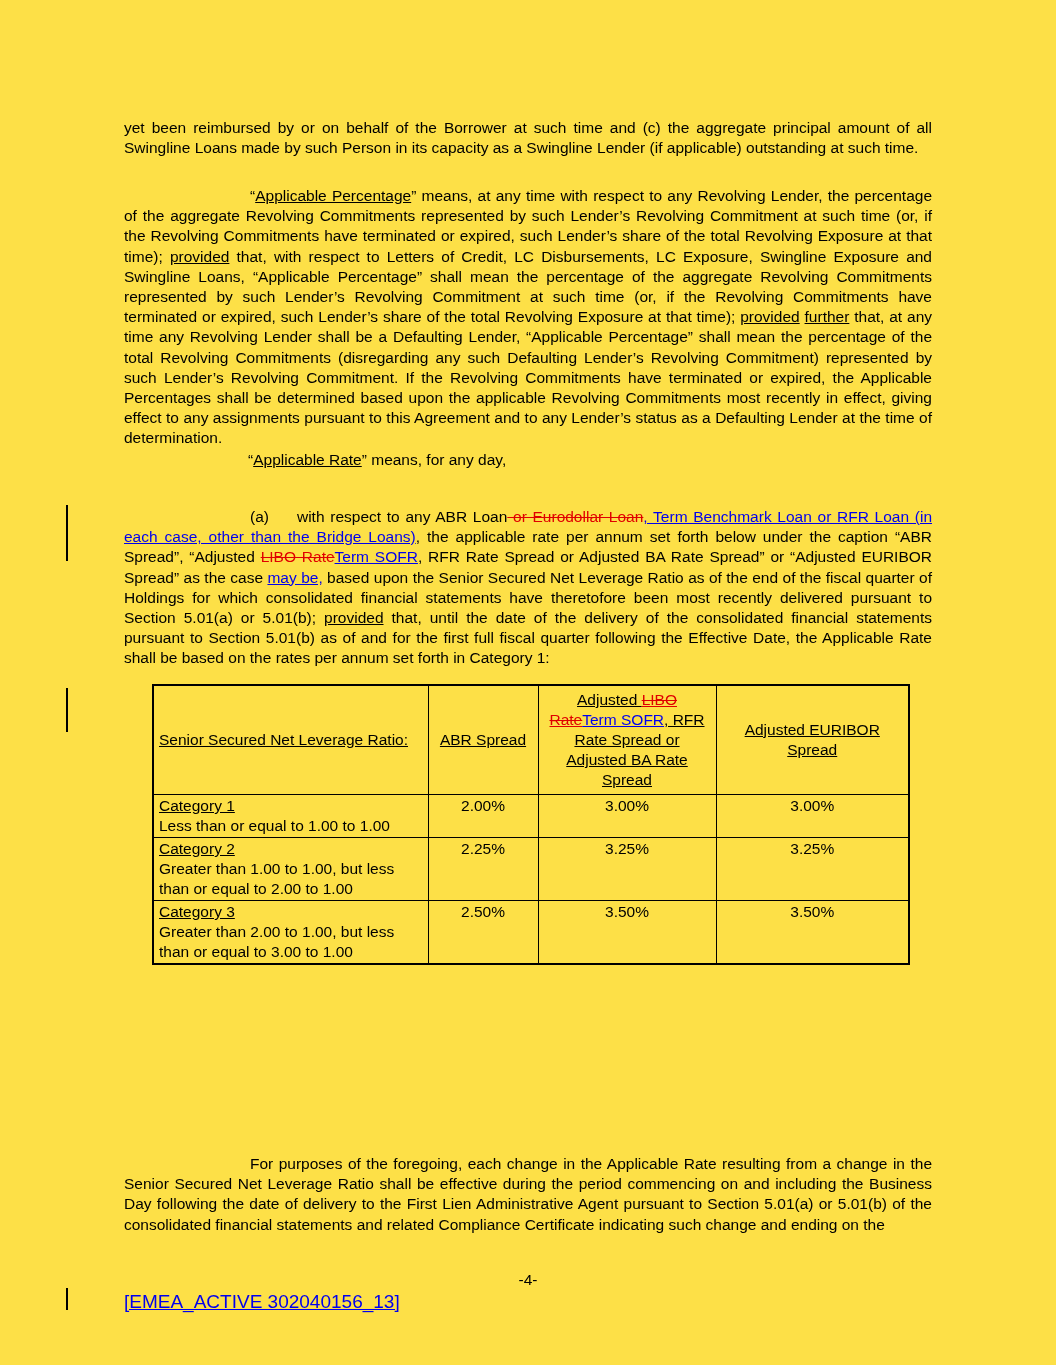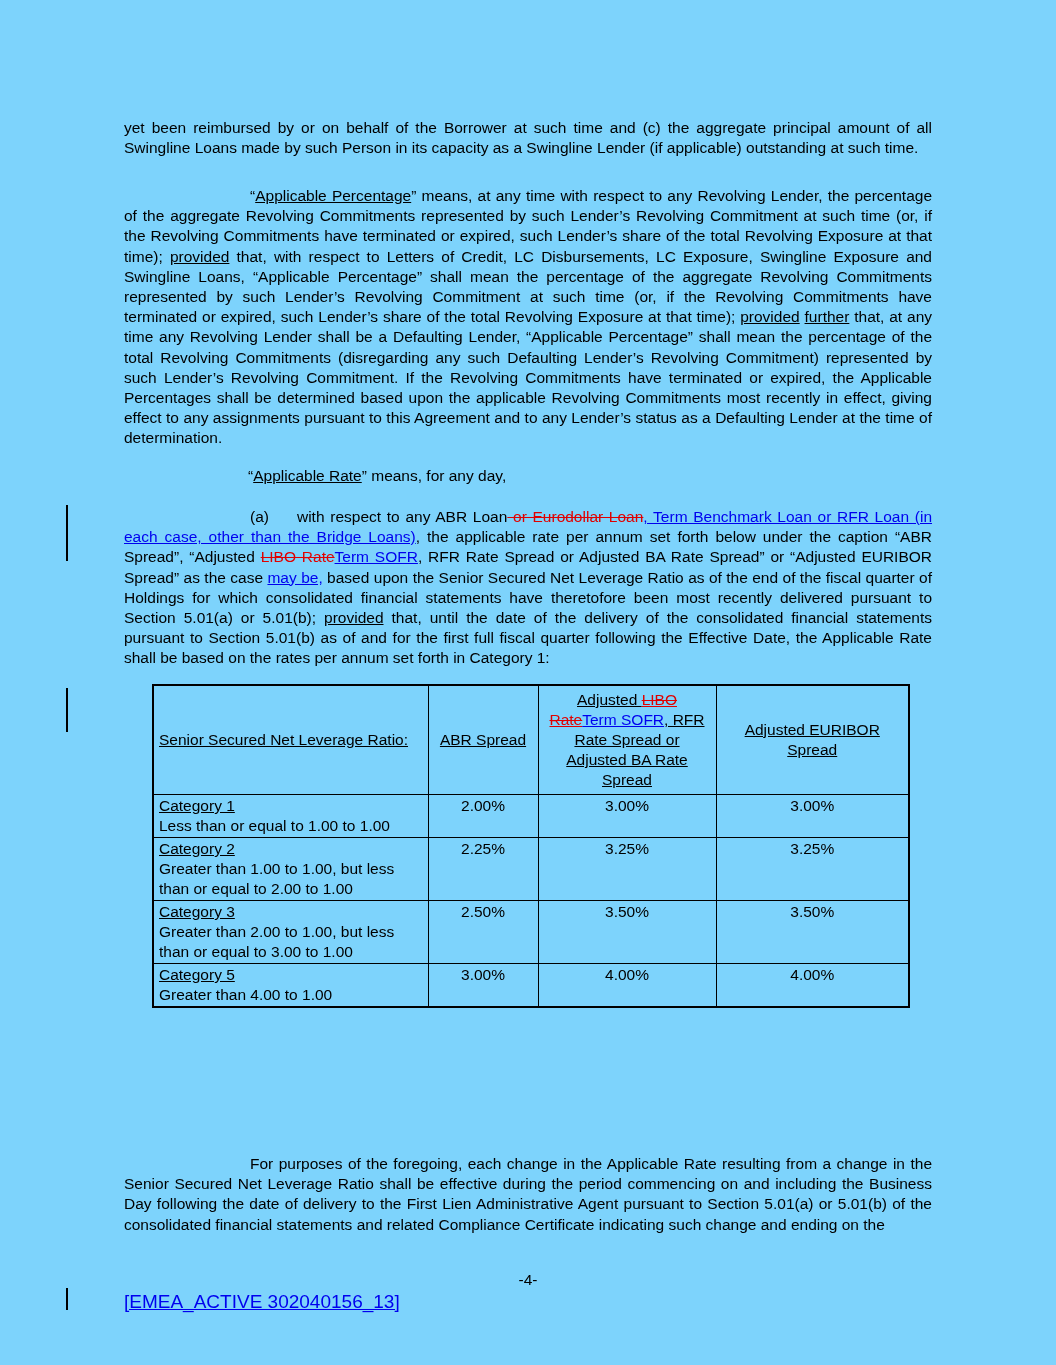--- a/index.html
+++ b/index.html
@@ -1,19 +1,19 @@
 <!DOCTYPE html>
 <html><head>
 <meta charset="utf-8">
 <style>
   html,body{margin:0;padding:0;background:#ffffff;}
   .page{
     position:relative;
     width:1056px;height:1365px;
-    background:#7dd3fc;
+    background:#fde047;
     font-family:"Liberation Sans", sans-serif;
     font-size:15.5px;
     color:#000;
     overflow:hidden;
   }
   .content{position:absolute;left:124px;width:808px;}
   p.para{
     margin:0;
     text-align:justify;
     line-height:20.2px;
@@ -63,21 +63,21 @@
   <div class="content">
 
     <p class="para" style="top:118px;">
       <span>yet been reimbursed by or on behalf of the Borrower at such time and (c) the aggregate principal amount of all Swingline Loans made by such Person in its capacity as a Swingline Lender (if applicable) outstanding at such time.</span>
     </p>
 
     <p class="para indent" style="top:186px;">
       <span>“</span><span class="u">Applicable Percentage</span><span>” means, at any time with respect to any Revolving Lender, the percentage of the aggregate Revolving Commitments represented by such Lender’s Revolving Commitment at such time (or, if the Revolving Commitments have terminated or expired, such Lender’s share of the total Revolving Exposure at that time); </span><span class="u">provided</span><span> that, with respect to Letters of Credit, LC Disbursements, LC Exposure, Swingline Exposure and Swingline Loans, “Applicable Percentage” shall mean the percentage of the aggregate Revolving Commitments represented by such Lender’s Revolving Commitment at such time (or, if the Revolving Commitments have terminated or expired, such Lender’s share of the total Revolving Exposure at that time); </span><span class="u">provided</span><span> </span><span class="u">further</span><span> that, at any time any Revolving Lender shall be a Defaulting Lender, “Applicable Percentage” shall mean the percentage of the total Revolving Commitments (disregarding any such Defaulting Lender’s Revolving Commitment) represented by such Lender’s Revolving Commitment.  If the Revolving Commitments have terminated or expired, the Applicable Percentages shall be determined based upon the applicable Revolving Commitments most recently in effect, giving effect to any assignments pursuant to this Agreement and to any Lender’s status as a Defaulting Lender at the time of determination.</span>
     </p>
 
-    <p class="para" style="top:466px;text-indent:124px;">
+    <p class="para" style="top:450px;text-indent:124px;">
       <span>“</span><span class="u">Applicable Rate</span><span>” means, for any day,</span>
     </p>
 
     <p class="para indent" style="top:507px;">
       <span>(a)</span><span class="tabgap"></span><span>with respect to any ABR Loan</span><span class="del"> or Eurodollar Loan</span><span class="ins">, Term Benchmark Loan or RFR Loan (in each case, other than the Bridge Loans)</span><span>, the applicable rate per annum set forth below under the caption “ABR Spread”, “Adjusted </span><span class="del">LIBO Rate</span><span class="ins">Term SOFR</span><span>, RFR Rate Spread or Adjusted BA Rate Spread” or “Adjusted EURIBOR Spread” as the case </span><span class="ins">may be,</span><span> based upon the Senior Secured Net Leverage Ratio as of the end of the fiscal quarter of Holdings for which consolidated financial statements have theretofore been most recently delivered pursuant to Section 5.01(a) or 5.01(b); </span><span class="u">provided</span><span> that, until the date of the delivery of the consolidated financial statements pursuant to Section 5.01(b) as of and for the  first full fiscal quarter following the Effective Date, the Applicable Rate shall be based on the rates per annum set forth in Category 1:</span>
     </p>
 
     <table class="rates">
       <colgroup>
         <col style="width:275px">
@@ -125,29 +125,20 @@
           <td class="body-cat">
             <span class="u">Category 3</span><br>
             <span>Greater than 2.00 to 1.00, but less than or equal to 3.00 to 1.00</span>
           </td>
           <td class="body-val">2.50%</td>
           <td class="body-val">3.50%</td>
           <td class="body-val">3.50%</td>
         </tr>
 
 
-        <tr>
-          <td class="body-cat">
-            <span class="u">Category 5</span><br>
-            <span>Greater than 4.00 to 1.00</span>
-          </td>
-          <td class="body-val">3.00%</td>
-          <td class="body-val">4.00%</td>
-          <td class="body-val">4.00%</td>
-        </tr>
       </tbody>
     </table>
 
     <p class="para indent" style="top:1154px;">
       <span>For purposes of the foregoing, each change in the Applicable Rate resulting from a change in the Senior Secured Net Leverage Ratio shall be effective during the period commencing on and including the Business Day following the date of delivery to the First Lien Administrative Agent pursuant to Section 5.01(a) or 5.01(b) of the consolidated financial statements and related Compliance Certificate indicating such change and ending on the</span>
     </p>
 
     <div class="page-number">-4-</div>
     <div class="footer-tag">[EMEA_ACTIVE 302040156_13]</div>
 

